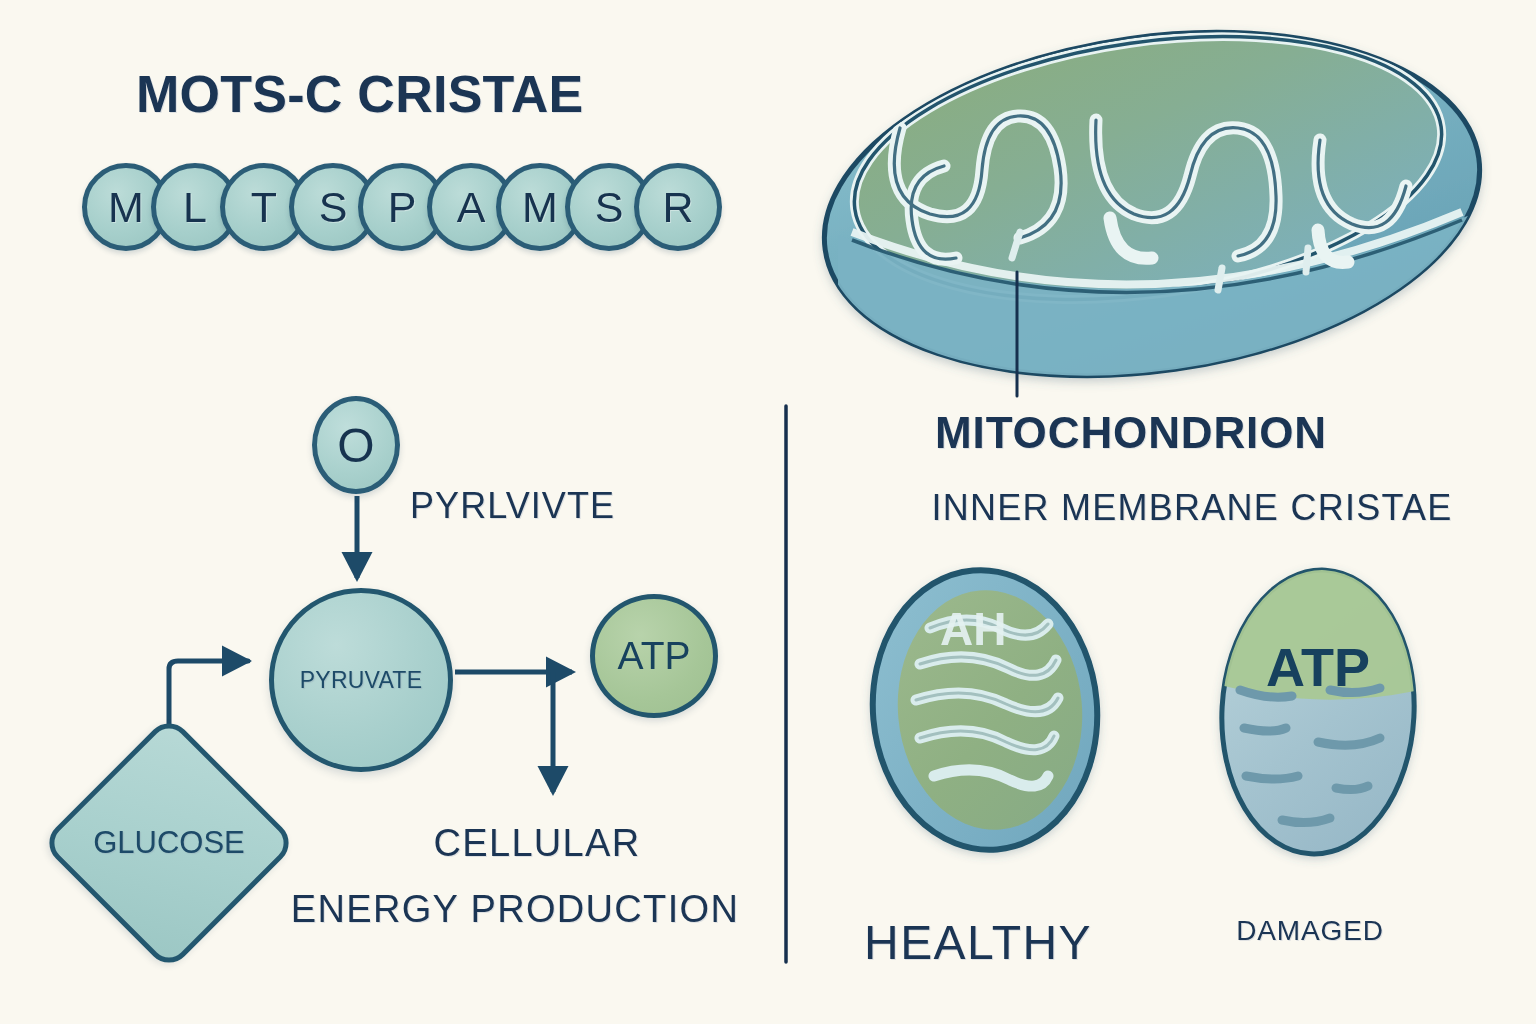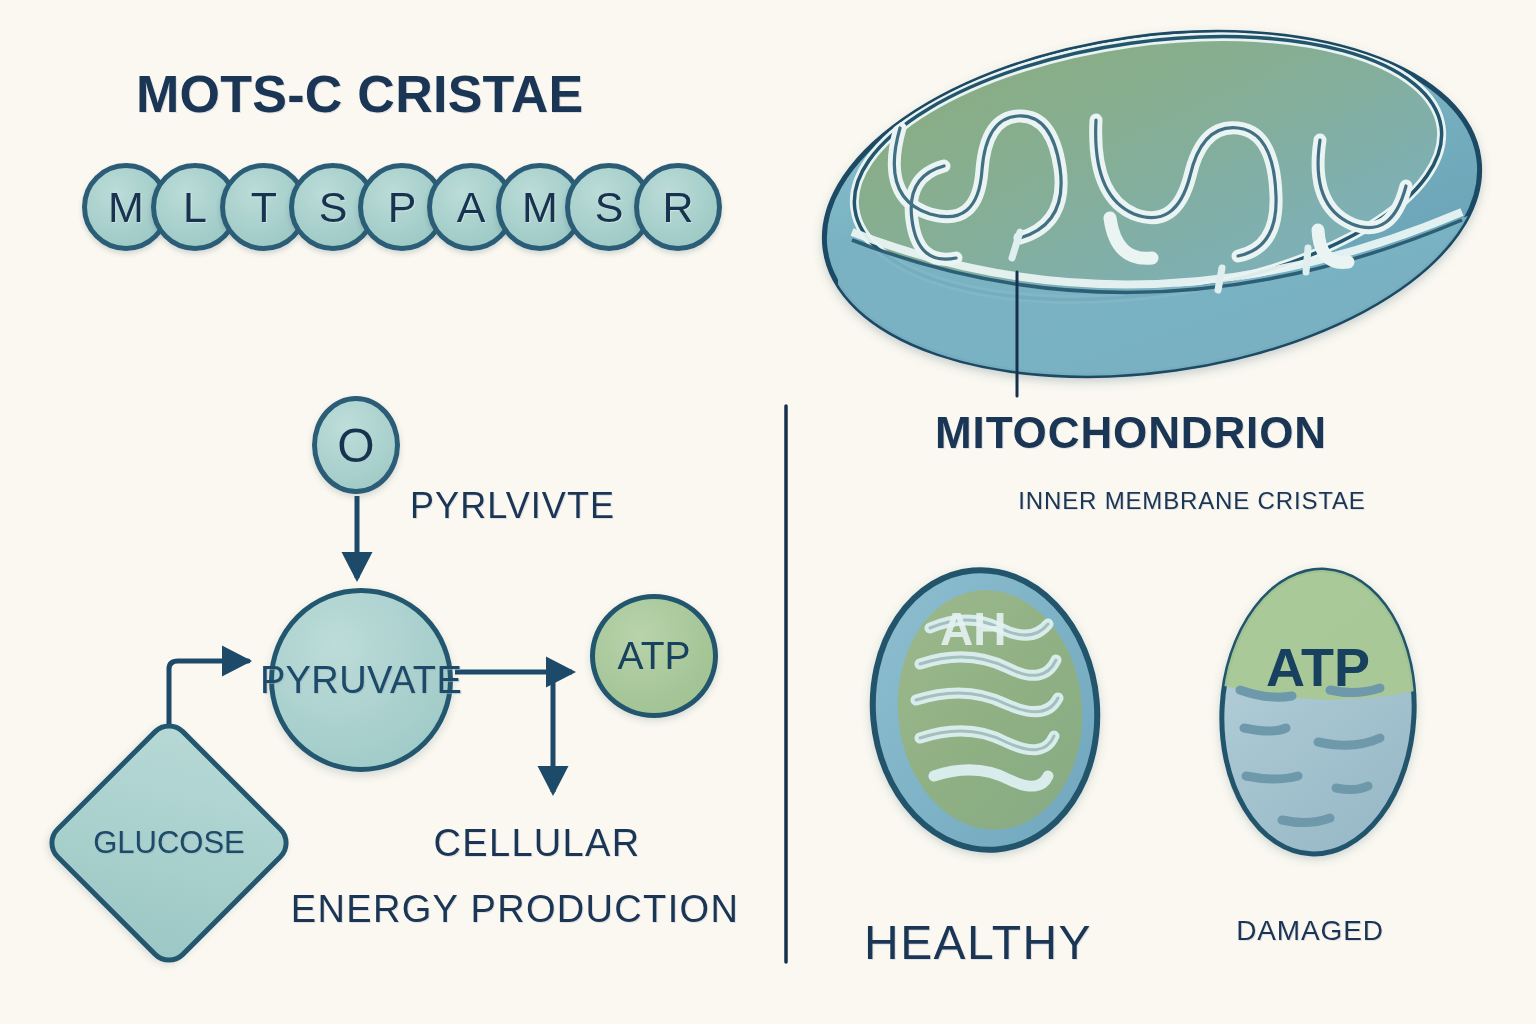--- a/index.html
+++ b/index.html
@@ -84,21 +84,21 @@
     left: 269px; top: 588px;
     width: 184px; height: 184px;
     border-radius: 50%;
     background: radial-gradient(circle at 36% 30%, #bddcd9 0%, #a9d0cd 55%, #9ac7c5 100%);
     border: 5px solid #23576f;
     box-sizing: border-box;
     display: flex; align-items: center; justify-content: center;
     box-shadow: 0 4px 8px rgba(40,70,95,0.16);
   }
   #node-pyruvate span {
-    font-size: 38px;
+    font-size: 23px;
     color: #1d4a68;
     letter-spacing: 0.01em;
     text-shadow: 1px 1px 1px rgba(150,175,185,0.6);
     text-align: center;
   }
 
   #node-atp {
     position: absolute;
     left: 590px; top: 594px;
     width: 128px; height: 124px;
@@ -154,21 +154,21 @@
 
   
   #label-mitochondrion {
     left: 1131px; top: 408px;
     font-size: 44px;
     font-weight: bold;
     letter-spacing: 0.02em;
   }
   #label-inner-membrane {
     left: 1192px; top: 487px;
-    font-size: 24px;
+    font-size: 36px;
     letter-spacing: 0.035em;
   }
   #label-healthy {
     left: 978px; top: 915px;
     font-size: 48px;
     letter-spacing: 0.03em;
   }
   #label-damaged {
     left: 1310px; top: 915px;
     font-size: 28px;

